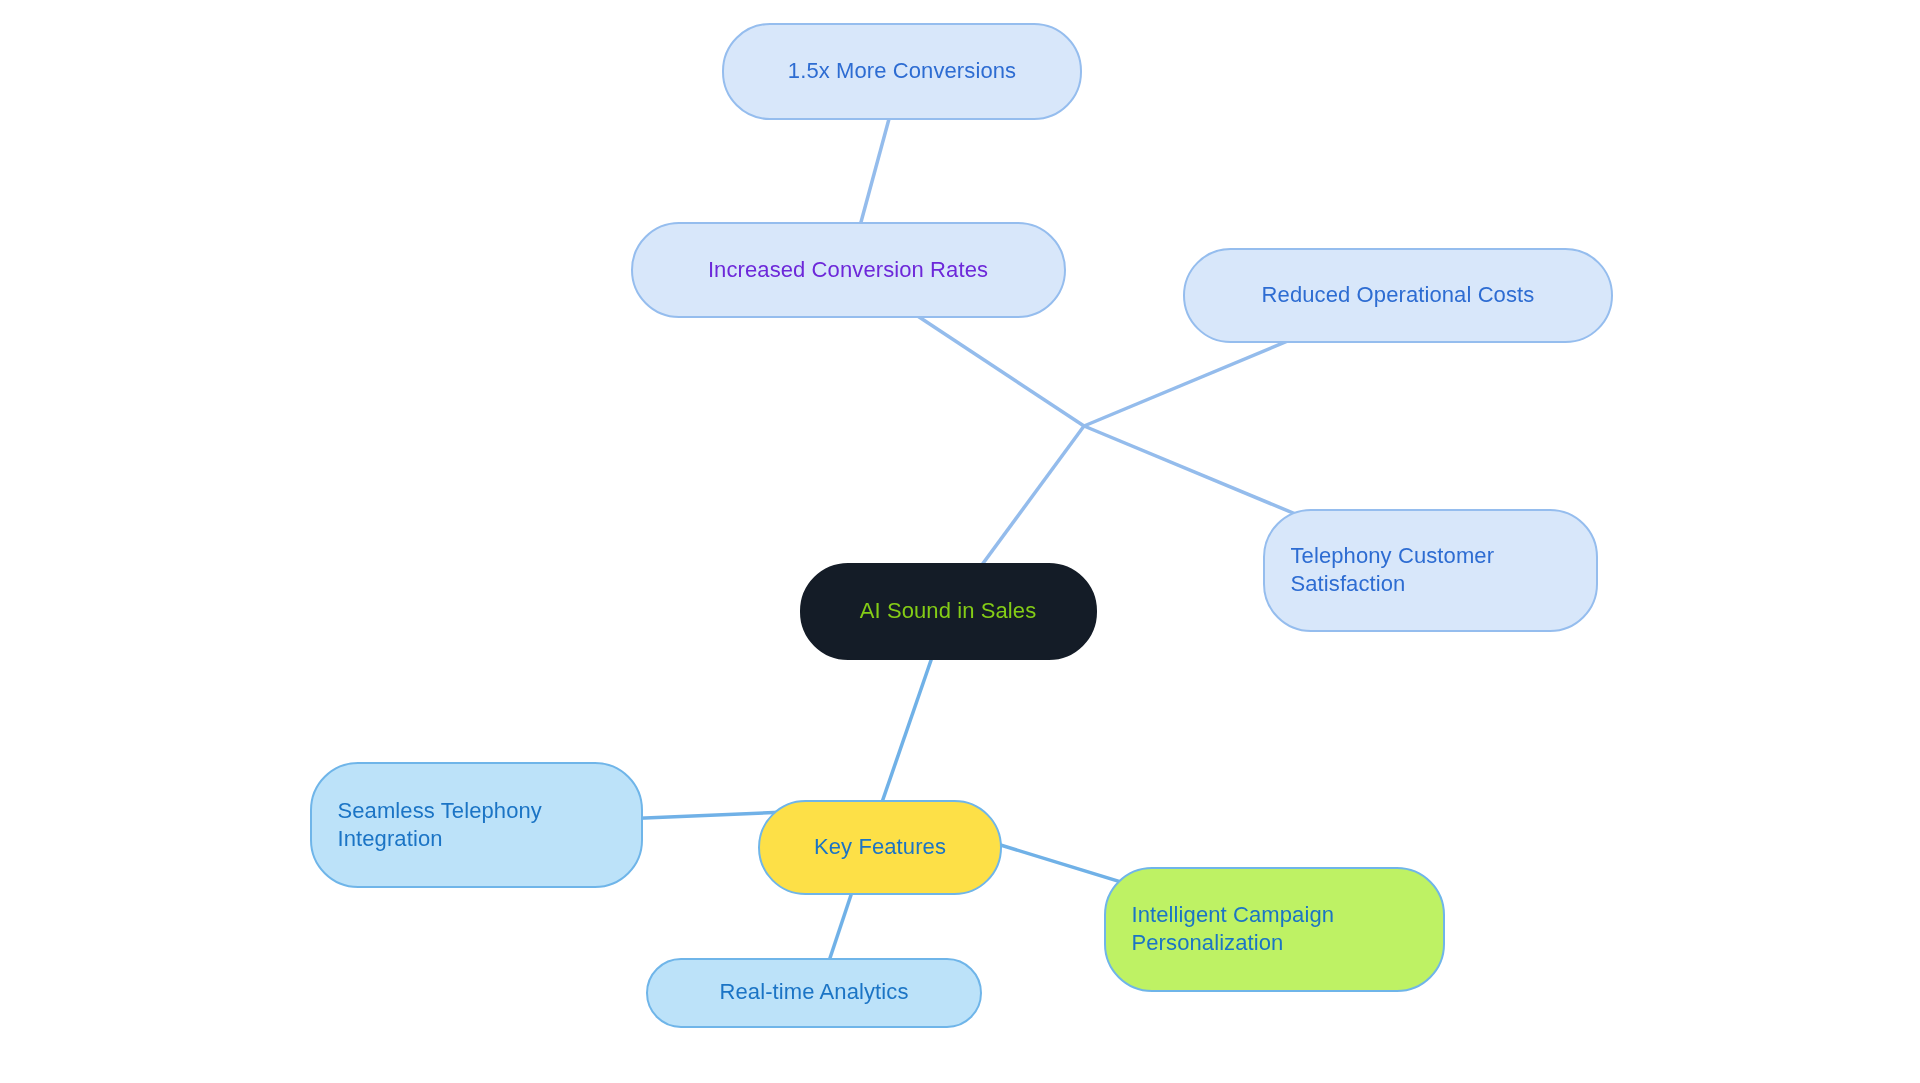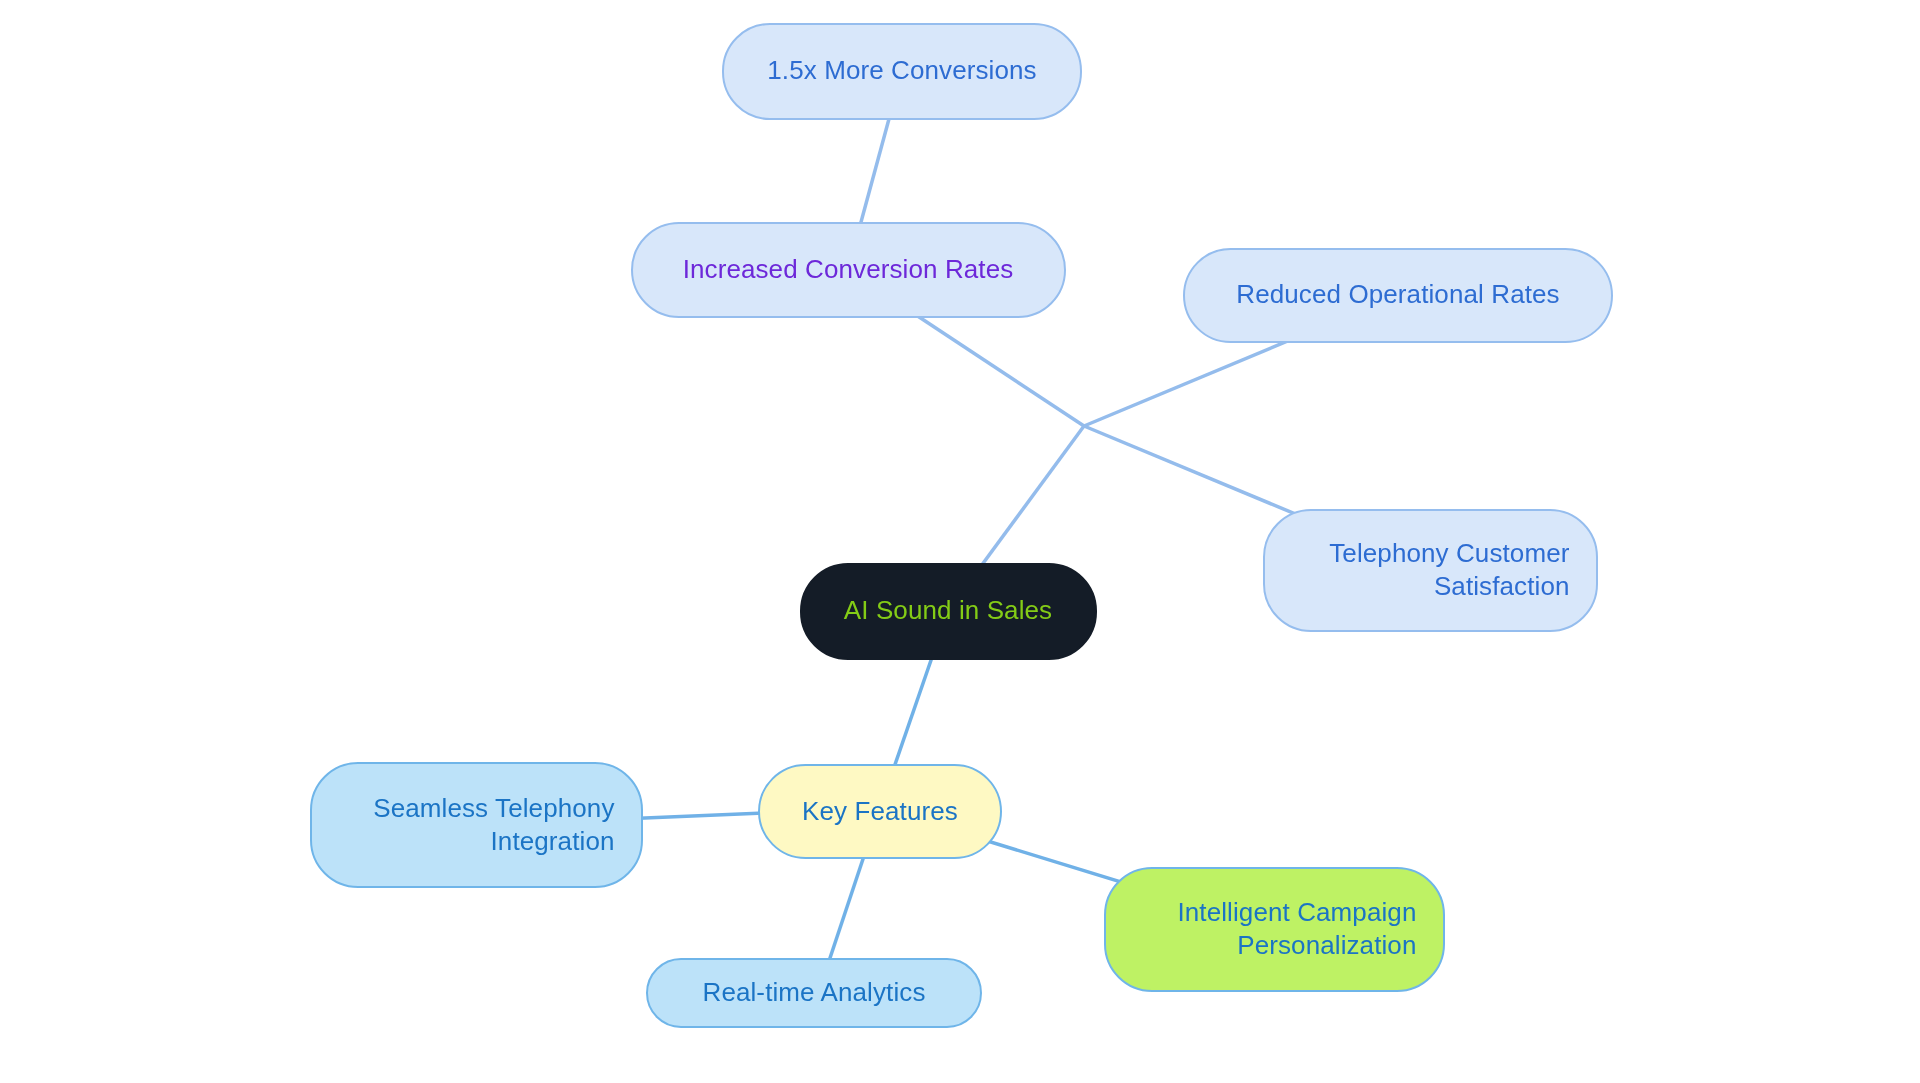--- a/index.html
+++ b/index.html
@@ -21,24 +21,24 @@
     top: 0;
     z-index: 1;
   }
   .node {
     position: absolute;
     z-index: 2;
     box-sizing: border-box;
     display: flex;
     align-items: center;
     justify-content: center;
-    text-align: right;
+    text-align: left;
     border-radius: 48px;
     border: 2px solid transparent;
-    font-size: 26px;
+    font-size: 22px;
     line-height: 1.28;
     letter-spacing: 0.1px;
     padding: 6px 26px;
     cursor: pointer;
     user-select: none;
   }
   .node .label {
     pointer-events: none;
   }
 </style>
@@ -60,26 +60,26 @@
 <div class="node" style="left: 799.5px; top: 562.5px; width: 297px; height: 97px; background: rgb(20, 28, 39); border-color: rgb(20, 28, 39); color: #84cc16;">
       <span class="label">AI Sound in Sales</span>
     </div>
     <div class="node" style="left: 630.5px; top: 222px; width: 435px; height: 96px; background: rgb(216, 231, 250); border-color: rgb(149, 189, 238); color: #6d28d9;">
       <span class="label">Increased Conversion Rates</span>
     </div>
     <div class="node" style="left: 722px; top: 22.5px; width: 360px; height: 97px; background: rgb(216, 231, 250); border-color: rgb(149, 189, 238); color: rgb(45, 108, 210);">
       <span class="label">1.5x More Conversions</span>
     </div>
     <div class="node" style="left: 1183px; top: 247.5px; width: 430px; height: 95px; background: rgb(216, 231, 250); border-color: rgb(149, 189, 238); color: rgb(45, 108, 210);">
-      <span class="label">Reduced Operational Rates</span>
+      <span class="label">Reduced Operational Costs</span>
     </div>
     <div class="node" style="left: 1262.5px; top: 508.5px; width: 335px; height: 123px; background: rgb(216, 231, 250); border-color: rgb(149, 189, 238); color: rgb(45, 108, 210);">
       <span class="label">Telephony Customer Satisfaction</span>
     </div>
-    <div class="node" style="left: 758px; top: 764px; width: 244px; height: 95px; background: #fef9c3; border-color: rgb(111, 181, 233); color: rgb(27, 116, 197);">
+    <div class="node" style="left: 758px; top: 800px; width: 244px; height: 95px; background: #fde047; border-color: rgb(111, 181, 233); color: rgb(27, 116, 197);">
       <span class="label">Key Features</span>
     </div>
     <div class="node" style="left: 309.5px; top: 762px; width: 333px; height: 126px; background: rgb(188, 226, 249); border-color: rgb(111, 181, 233); color: rgb(27, 116, 197);">
       <span class="label">Seamless Telephony Integration</span>
     </div>
     <div class="node" style="left: 646px; top: 957.5px; width: 336px; height: 70px; background: rgb(188, 226, 249); border-color: rgb(111, 181, 233); color: rgb(27, 116, 197);">
       <span class="label">Real-time Analytics</span>
     </div>
     <div class="node" style="left: 1103.5px; top: 866.5px; width: 341px; height: 125px; background: #bef264; border-color: rgb(111, 181, 233); color: rgb(27, 116, 197);">
       <span class="label">Intelligent Campaign Personalization</span>

